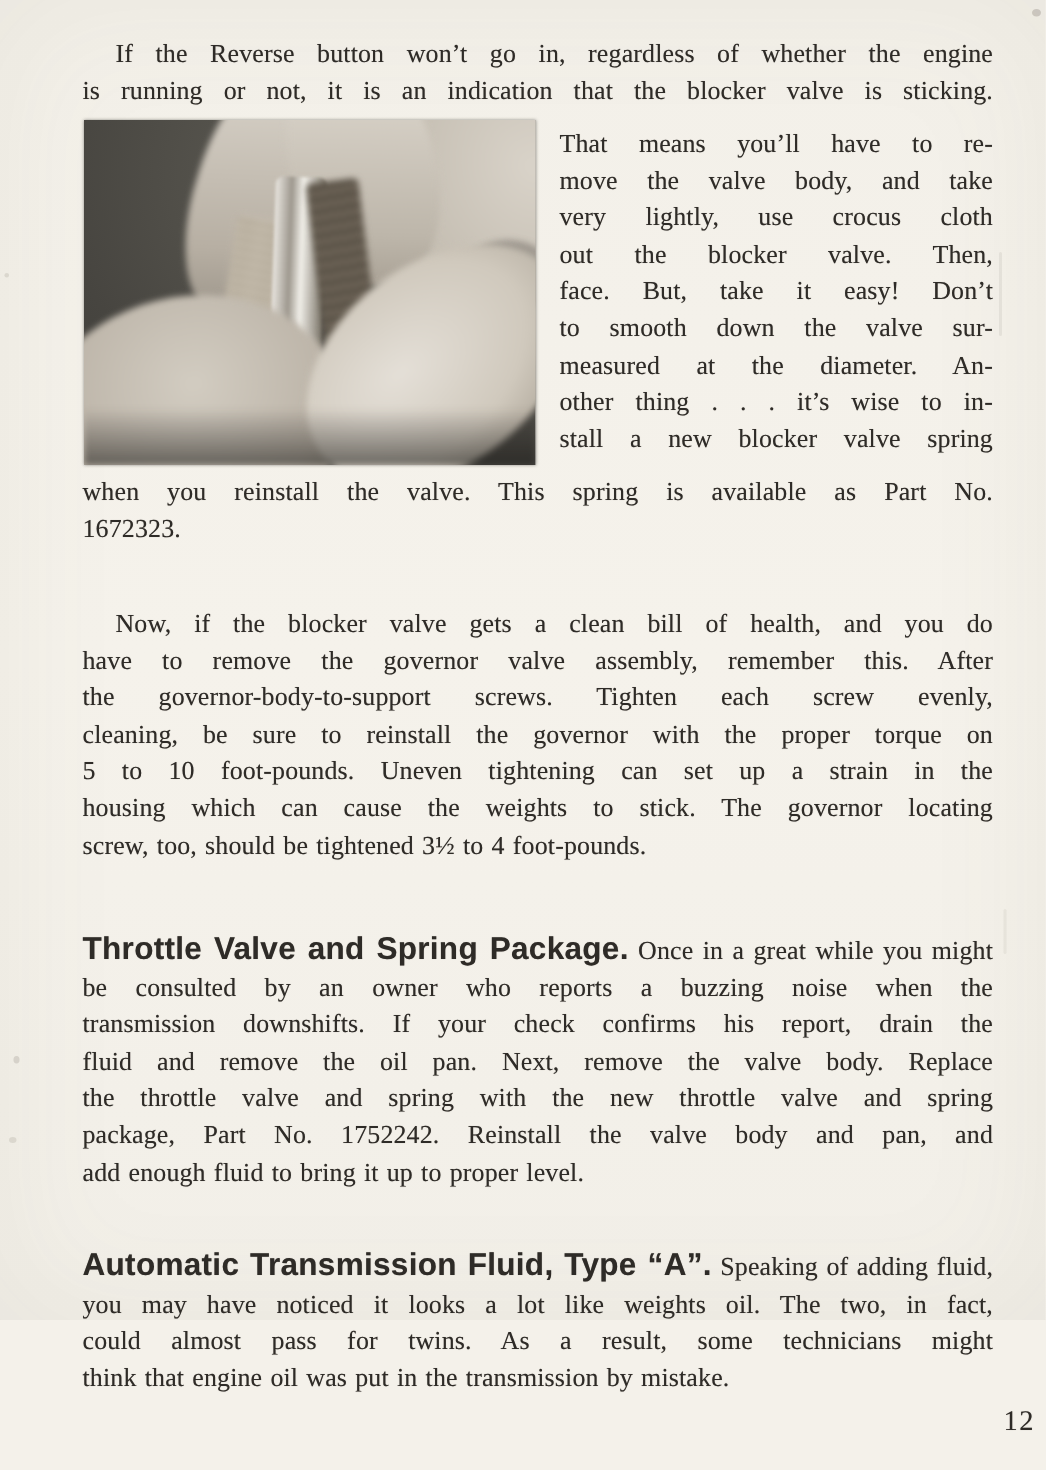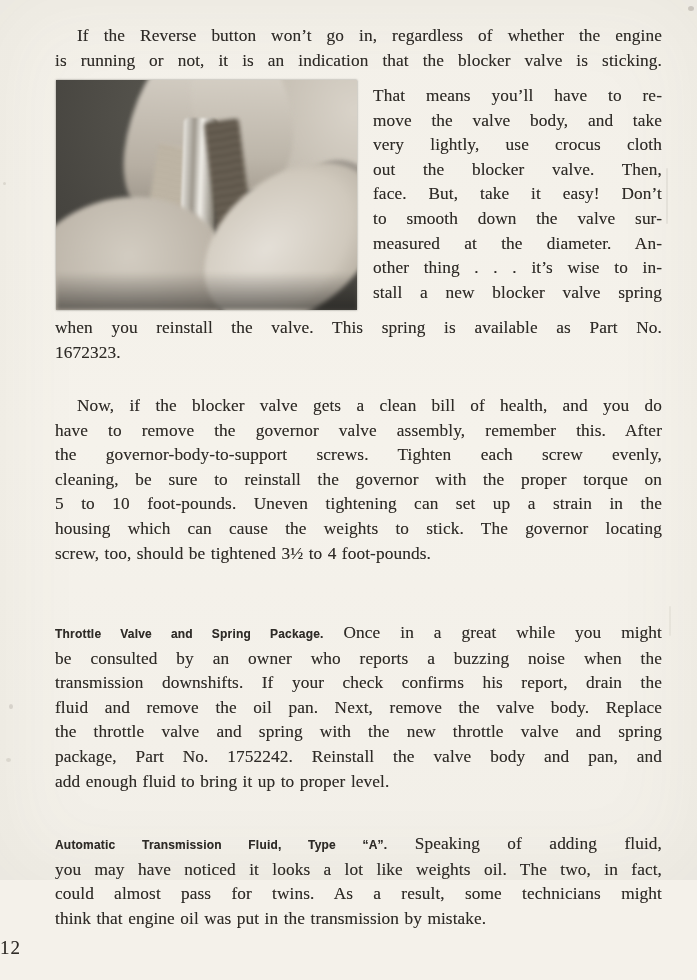--- a/index.html
+++ b/index.html
@@ -24,27 +24,27 @@
     word-spacing:1px;
     text-shadow:0 0 0.5px rgba(62,56,48,0.45);
   }
   .para{left:55px;width:607px;}
   .tline{text-align:justify;text-align-last:justify;}
   .tline.tlast{text-align-last:left;}
   .tline.indent{text-indent:22px;}
   .heading{
     font-family:"Liberation Sans", sans-serif;
     font-weight:700;
-    font-size:12px;
+    font-size:21px;
     letter-spacing:0.2px;
   }
   .side-col{left:373px;top:72px;width:289px;margin-top:12px;}
   .page-number{
     position:absolute;left:0;top:937px;width:690px;
-    text-align:left;font-size:19px;letter-spacing:1px;
+    text-align:right;font-size:19px;letter-spacing:1px;
     text-shadow:0 0 0.5px rgba(62,56,48,0.45);
   }
   
   .photo{
     position:absolute;left:56px;top:80px;width:301px;height:230px;
     overflow:hidden;
     background:radial-gradient(ellipse at 85% 15%, #6b6862 0%, #58564f 38%, #474540 75%, #3e3d39 100%);
     box-shadow:0 0 2px rgba(40,38,34,0.5);
   }
   .photo .shape{position:absolute;filter:blur(2px);}
@@ -145,21 +145,21 @@
       <div class="tline">measured at the diameter. An-</div>
       <div class="tline">other thing . . . it’s wise to in-</div>
       <div class="tline">stall a new blocker valve spring</div>
     </div>
 
   <div class="para" style="top:316px">
       <div class="tline">when you reinstall the valve. This spring is available as Part No.</div>
       <div class="tline tlast">1672323.</div>
     </div>
 
-  <div class="para" style="top:394px">
+  <div class="para" style="top:404px">
       <div class="tline indent">Now, if the blocker valve gets a clean bill of health, and you do</div>
       <div class="tline">have to remove the governor valve assembly, remember this. After</div>
       <div class="tline">the governor-body-to-support screws. Tighten each screw evenly,</div>
       <div class="tline">cleaning, be sure to reinstall the governor with the proper torque on</div>
       <div class="tline">5 to 10 foot-pounds. Uneven tightening can set up a strain in the</div>
       <div class="tline">housing which can cause the weights to stick. The governor locating</div>
       <div class="tline tlast">screw, too, should be tightened 3½ to 4 foot-pounds.</div>
     </div>
 
   <div class="para" style="top:621px">

